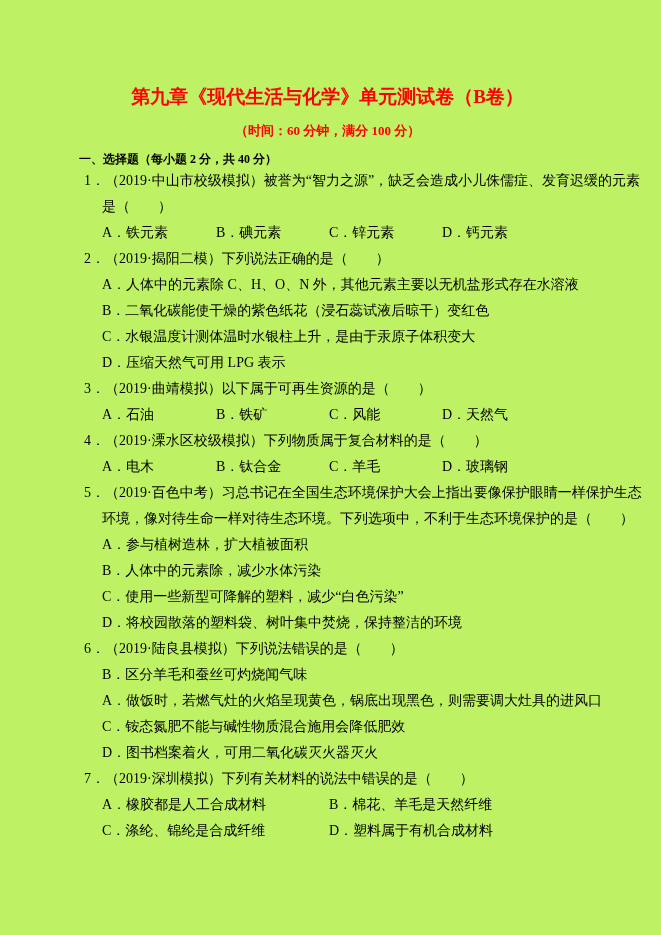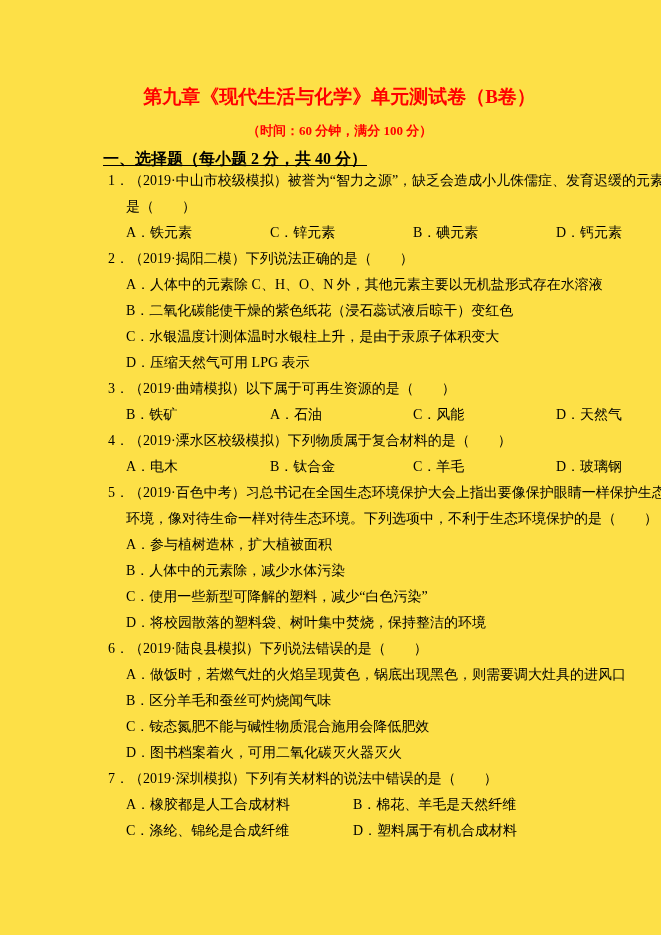--- a/index.html
+++ b/index.html
@@ -4,22 +4,22 @@
 <style>
   html, body { margin: 0; padding: 0; }
   body {
     width: 661px; height: 935px;
     background: #ffffff;
     font-family: "Liberation Serif", "DejaVu Serif", serif;
   }
   .page {
     box-sizing: border-box;
     width: 661px; height: 935px;
-    padding: 84px 90px 0 108px;
-    background: #fde047;
+    padding: 84px 90px 0 84px;
+    background: #bef264;
     color: #000000;
     overflow: hidden;
   }
   .title {
     margin: 0;
     text-align: center;
     font-size: 19px;
     line-height: 26px;
     font-weight: bold;
     color: #ff0000;
@@ -30,78 +30,77 @@
     text-align: center;
     font-size: 13px;
     line-height: 18px;
     font-weight: bold;
     color: #ff0000;
     white-space: nowrap;
   }
   .section-heading {
     margin-top: 10px;
     margin-left: -5px;
-    font-size: 16px;
+    font-size: 12px;
     line-height: 18px;
     font-weight: bold;
     white-space: nowrap;
-    text-decoration: underline;
   }
   .questions { margin-top: 0; }
   .q-line {
     font-size: 14px;
     line-height: 26px;
     white-space: nowrap;
   }
   .indent { padding-left: 18px; }
   .options {
     display: grid;
     margin-left: 18px;
     font-size: 14px;
     line-height: 26px;
     white-space: nowrap;
   }
-  .cols-4 { grid-template-columns: 114px 113px 113px auto; gap: 30px; }
+  .cols-4 { grid-template-columns: 114px 113px 113px auto; }
   .cols-2 { grid-template-columns: 227px auto; }
 </style>
 </head>
 <body>
 
 <div class="page">
 
   <h1 class="title">第九章《现代生活与化学》单元测试卷（B卷）</h1>
   <div class="subtitle">（时间：60 分钟，满分 100 分）</div>
   <div class="section-heading">一、选择题（每小题 2 分，共 40 分）</div>
 
   <div class="questions">
 
     <div class="question">
       <div class="q-line">1．（2019·中山市校级模拟）被誉为“智力之源”，缺乏会造成小儿侏儒症、发育迟缓的元素</div>
       <div class="q-line indent">是（　　）</div>
       <div class="options cols-4">
         <span>A．铁元素</span>
+        <span>B．碘元素</span>
         <span>C．锌元素</span>
-        <span>B．碘元素</span>
         <span>D．钙元素</span>
       </div>
     </div>
 
     <div class="question">
       <div class="q-line">2．（2019·揭阳二模）下列说法正确的是（　　）</div>
       <div class="q-line indent">A．人体中的元素除 C、H、O、N 外，其他元素主要以无机盐形式存在水溶液</div>
       <div class="q-line indent">B．二氧化碳能使干燥的紫色纸花（浸石蕊试液后晾干）变红色</div>
       <div class="q-line indent">C．水银温度计测体温时水银柱上升，是由于汞原子体积变大</div>
       <div class="q-line indent">D．压缩天然气可用 LPG 表示</div>
     </div>
 
     <div class="question">
       <div class="q-line">3．（2019·曲靖模拟）以下属于可再生资源的是（　　）</div>
       <div class="options cols-4">
+        <span>A．石油</span>
         <span>B．铁矿</span>
-        <span>A．石油</span>
         <span>C．风能</span>
         <span>D．天然气</span>
       </div>
     </div>
 
     <div class="question">
       <div class="q-line">4．（2019·溧水区校级模拟）下列物质属于复合材料的是（　　）</div>
       <div class="options cols-4">
         <span>A．电木</span>
         <span>B．钛合金</span>
@@ -114,22 +113,22 @@
       <div class="q-line">5．（2019·百色中考）习总书记在全国生态环境保护大会上指出要像保护眼睛一样保护生态</div>
       <div class="q-line indent">环境，像对待生命一样对待生态环境。下列选项中，不利于生态环境保护的是（　　）</div>
       <div class="q-line indent">A．参与植树造林，扩大植被面积</div>
       <div class="q-line indent">B．人体中的元素除，减少水体污染</div>
       <div class="q-line indent">C．使用一些新型可降解的塑料，减少“白色污染”</div>
       <div class="q-line indent">D．将校园散落的塑料袋、树叶集中焚烧，保持整洁的环境</div>
     </div>
 
     <div class="question">
       <div class="q-line">6．（2019·陆良县模拟）下列说法错误的是（　　）</div>
+      <div class="q-line indent">B．区分羊毛和蚕丝可灼烧闻气味</div>
       <div class="q-line indent">A．做饭时，若燃气灶的火焰呈现黄色，锅底出现黑色，则需要调大灶具的进风口</div>
-      <div class="q-line indent">B．区分羊毛和蚕丝可灼烧闻气味</div>
       <div class="q-line indent">C．铵态氮肥不能与碱性物质混合施用会降低肥效</div>
       <div class="q-line indent">D．图书档案着火，可用二氧化碳灭火器灭火</div>
     </div>
 
     <div class="question">
       <div class="q-line">7．（2019·深圳模拟）下列有关材料的说法中错误的是（　　）</div>
       <div class="options cols-2">
         <span>A．橡胶都是人工合成材料</span>
         <span>B．棉花、羊毛是天然纤维</span>
       </div>

